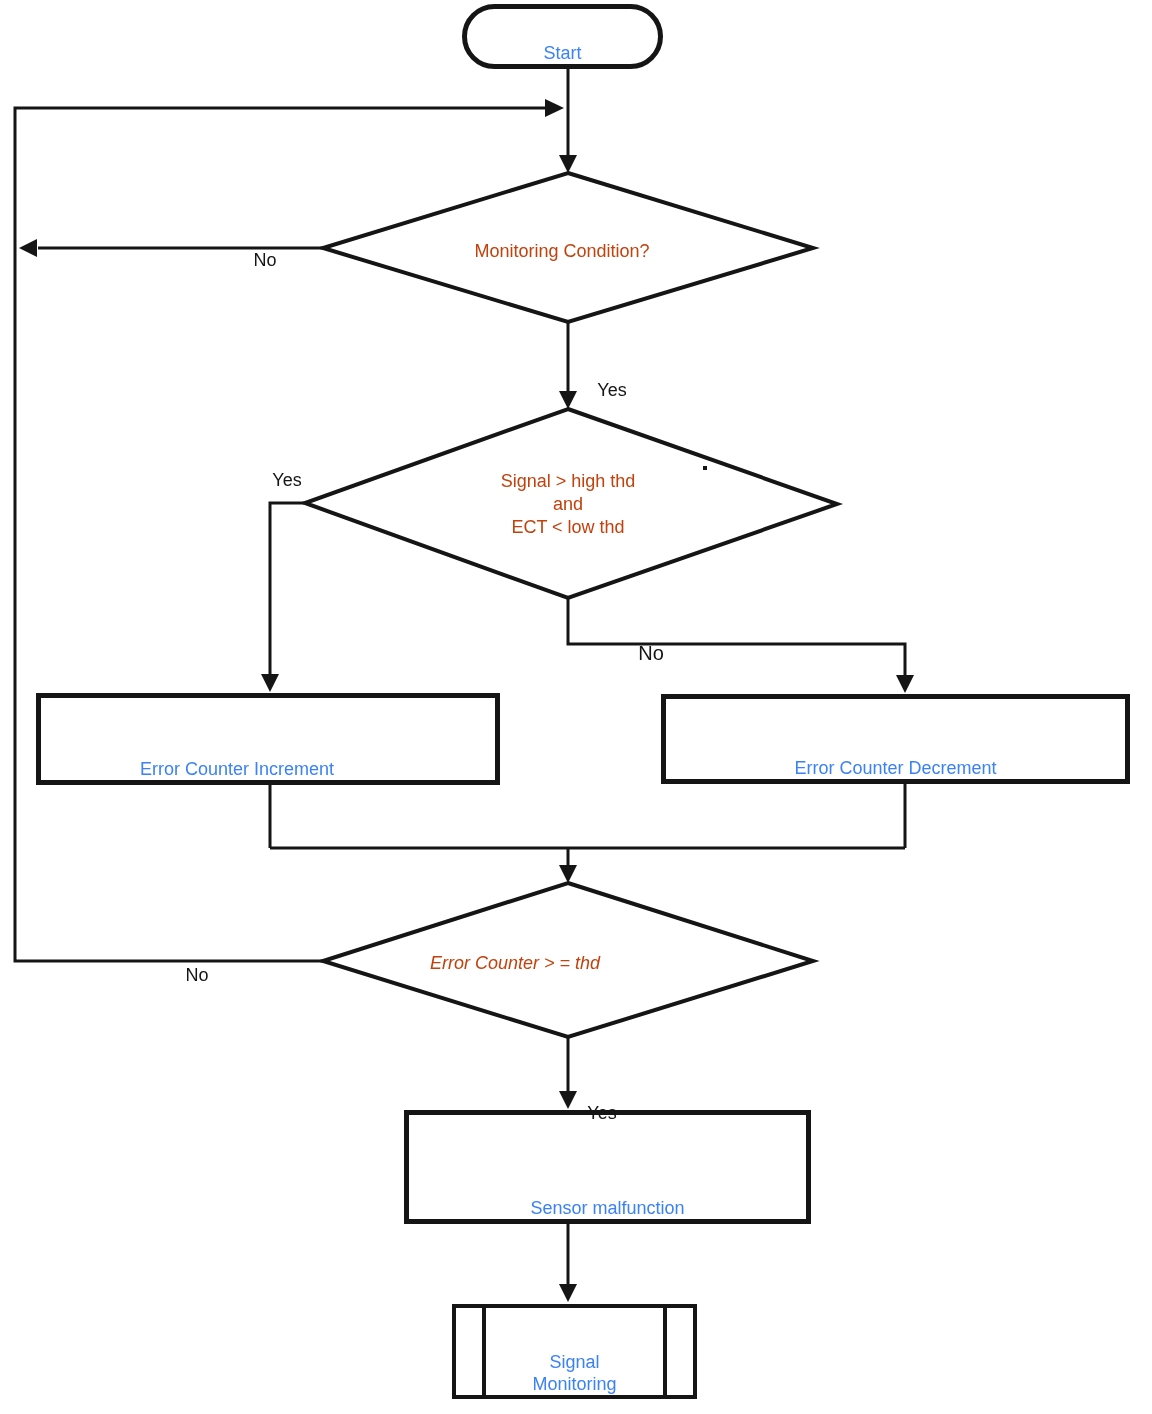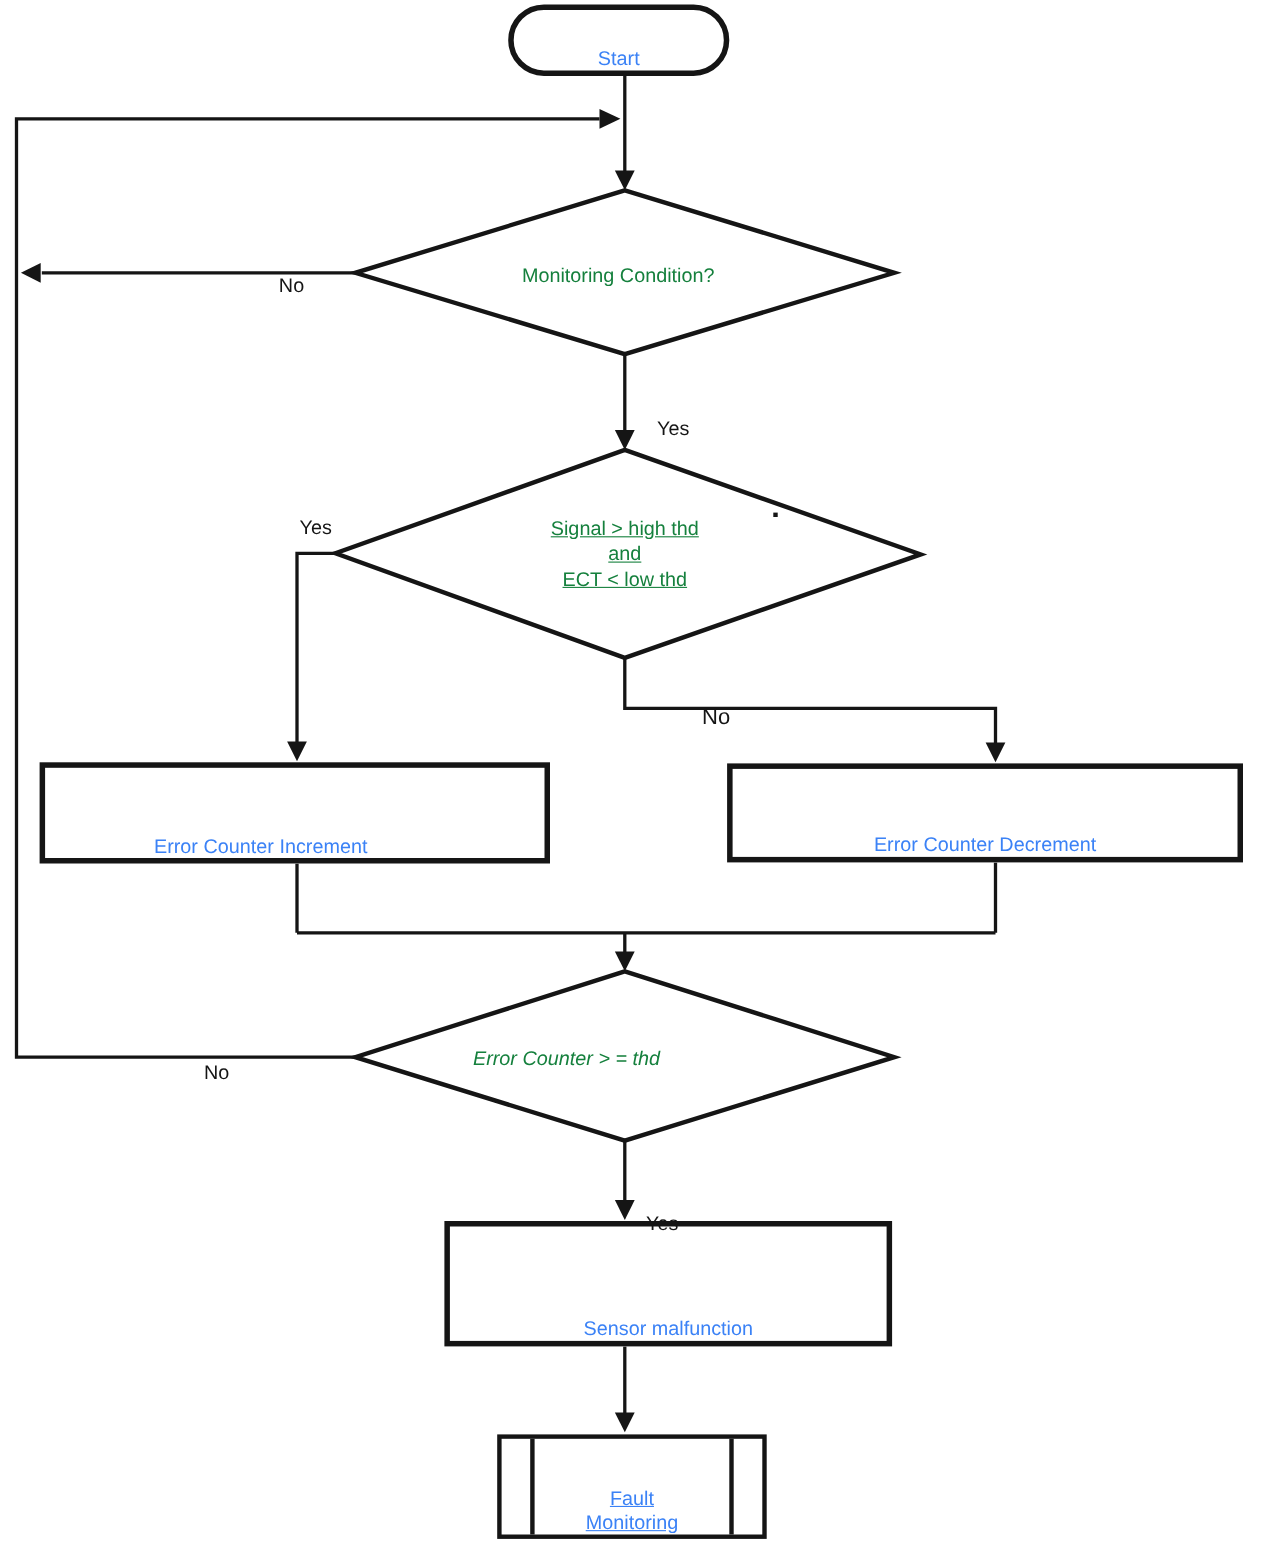--- a/index.html
+++ b/index.html
@@ -44,31 +44,31 @@
   }
   .predef .bar.left  { left: 26px; }
   .predef .bar.right { right: 26px; }
   .overlay {
     position: absolute;
     transform: translate(-50%, -50%);
     text-align: center;
     font-size: 18px;
     line-height: 23px;
     white-space: nowrap;
-    color: #15803d;
+    color: #c2410c;
   }
   .edge-label {
     position: absolute;
     transform: translate(-50%, -50%);
     font-size: 18px;
     white-space: nowrap;
     color: #151515;
     margin-top: 35px;
   }
-  .multiline { display: block; text-decoration: underline; }
+  .multiline { display: block; }
 </style>
 </head>
 <body>
 
 <div class="stage">
 
   <svg width="1152" height="1414" viewBox="0 0 1152 1414">
     <g fill="none" stroke="#151515" stroke-width="3">
 
       <path d="M568 69 V158"></path>
@@ -123,21 +123,21 @@
   </div>
 
   <div class="node rect" style="left:360px; top:1110px; width:407px; height:114px;margin-left:44px;">
     <span>Sensor malfunction</span>
   </div>
 
   <div class="node predef" style="left:452px; top:1304px; width:245px; height:95px;">
     <span class="bar left"></span>
     <span class="bar right"></span>
     <span>
-      <span class="multiline">Fault</span>
+      <span class="multiline">Signal</span>
       <span class="multiline">Monitoring</span>
     </span>
   </div>
 
   <div class="overlay" style="left:562px; top:251px;">Monitoring Condition?</div>
 
   <div class="overlay" style="left:568px; top:504px;">
     <span class="multiline">Signal &gt; high thd</span>
     <span class="multiline">and</span>
     <span class="multiline">ECT &lt; low thd</span>

